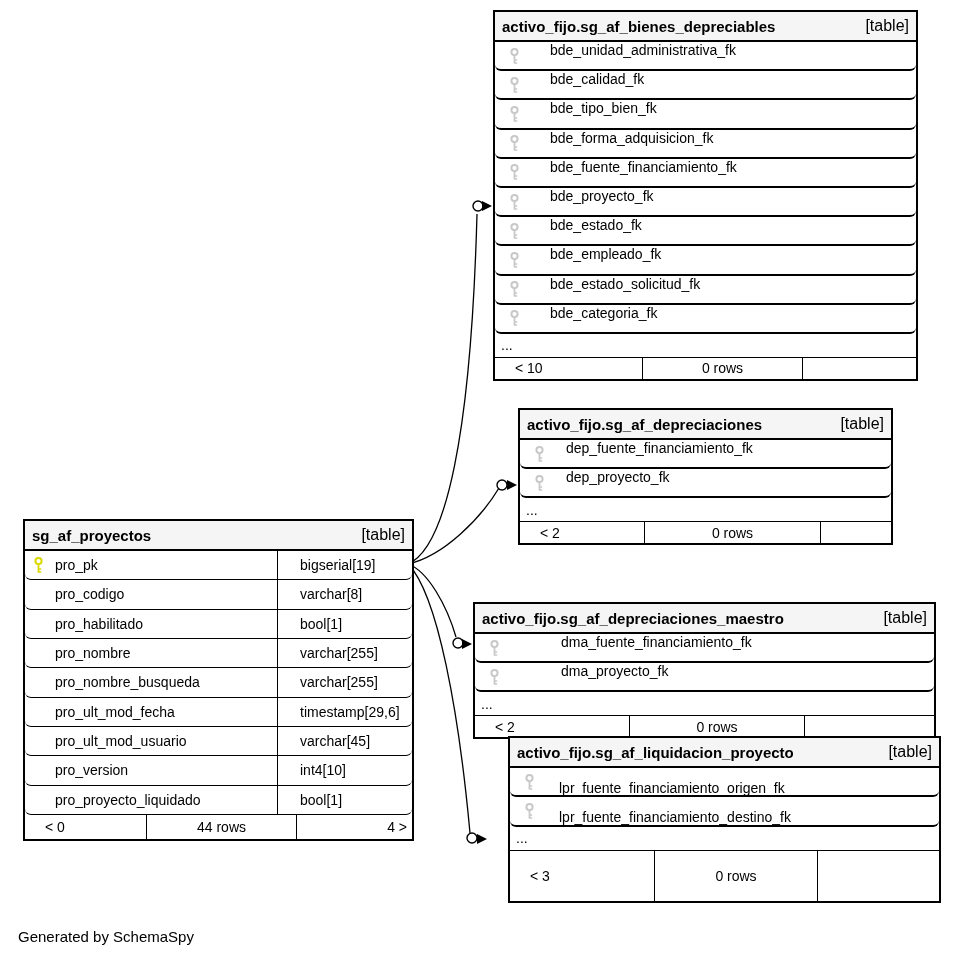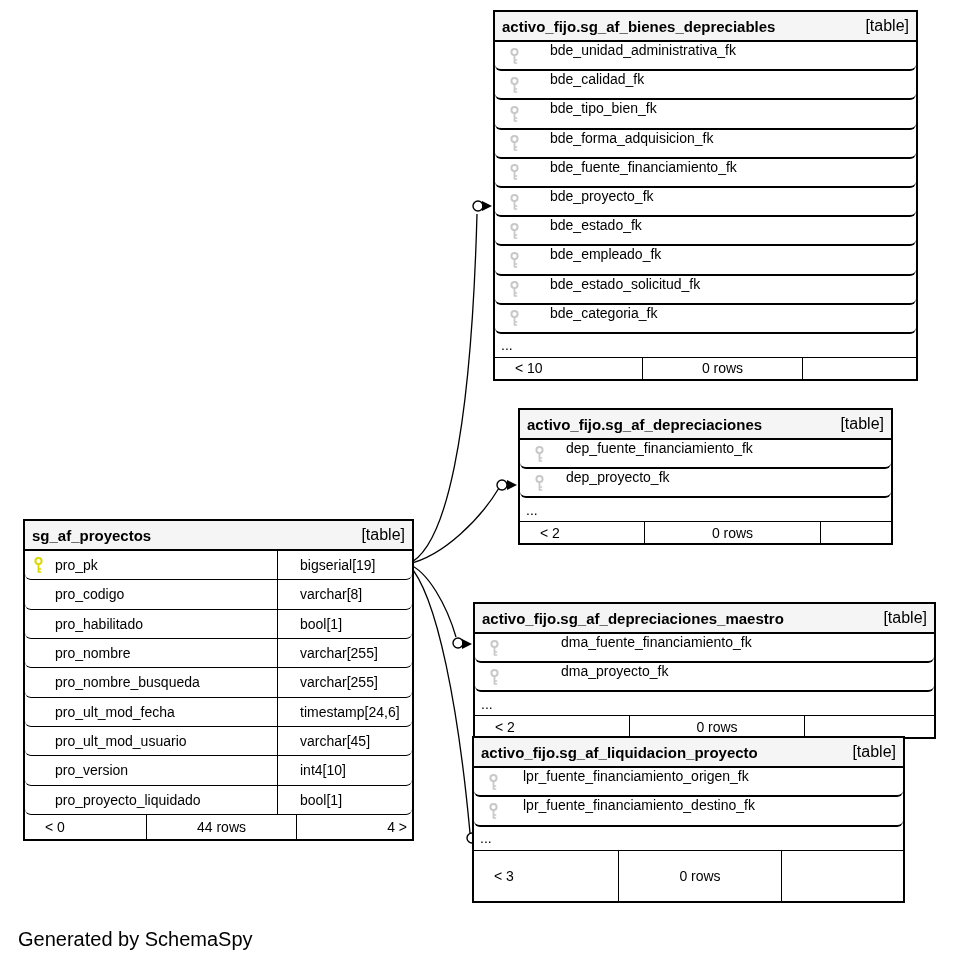--- a/index.html
+++ b/index.html
@@ -78,27 +78,27 @@
   .t2 .cname{margin-left:46px;}
   .t2 .fc-l{width:124px;flex:0 0 124px;}
   .t2 .fc-c{width:176px;flex:0 0 176px;}
 
   .t3{left:473px;top:602px;width:463px;height:137px;}
   .t3 .row{height:29px;flex:0 0 29px;}
   .t3 .cname{margin-left:86px;}
   .t3 .fc-l{width:154px;flex:0 0 154px;}
   .t3 .fc-c{width:175px;flex:0 0 175px;}
 
-  .t4{left:472px;top:736px;width:433px;height:167px;}
+  .t4{left:508px;top:736px;width:433px;height:167px;}
   .t4 .row{height:29.4px;flex:0 0 29.4px;}
-  .t4 .cname{margin-left:49px;}
+  .t4 .cname{margin-left:49px;margin-top:12px;}
   .t4 .fc-l{width:144px;flex:0 0 144px;}
   .t4 .fc-c{width:163px;flex:0 0 163px;}
 
-  .credit{position:absolute;left:18px;top:928px;font-size:20px;}
+  .credit{position:absolute;left:18px;top:928px;font-size:15px;}
 </style>
 </head>
 <body>
 
 <svg class="relations" width="953" height="957">
   <g>
     <path class="rel" d="M408,564 C446,548 471,435 477,214"></path>
     <circle class="relc" cx="478" cy="206" r="5"></circle>
     <polygon class="rela" points="492,206 482,201 482,211"></polygon>
   </g>
@@ -159,21 +159,21 @@
   <div class="row">
     <div class="namecell">
         <span class="cname">pro_nombre_busqueda</span>
       </div>
     <div class="typecell">varchar[255]</div>
   </div>
   <div class="row">
     <div class="namecell">
         <span class="cname">pro_ult_mod_fecha</span>
       </div>
-    <div class="typecell">timestamp[24,6]</div>
+    <div class="typecell">timestamp[29,6]</div>
   </div>
   <div class="row">
     <div class="namecell">
         <span class="cname">pro_ult_mod_usuario</span>
       </div>
     <div class="typecell">varchar[45]</div>
   </div>
   <div class="row">
     <div class="namecell">
         <span class="cname">pro_version</span>

